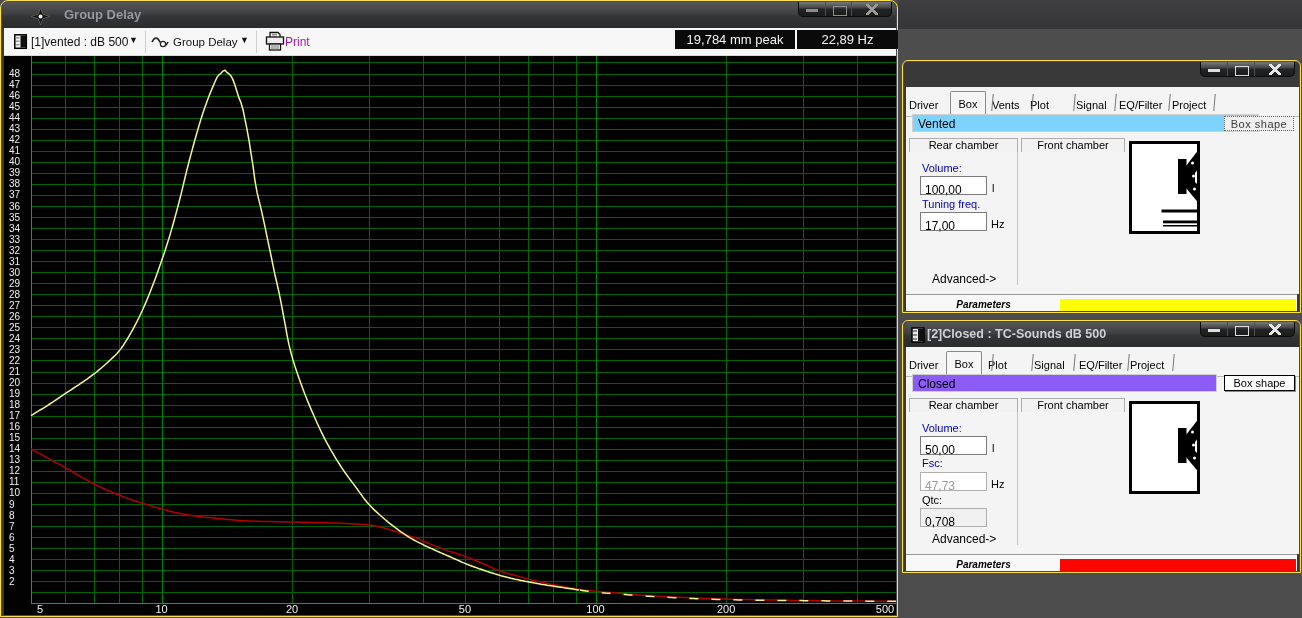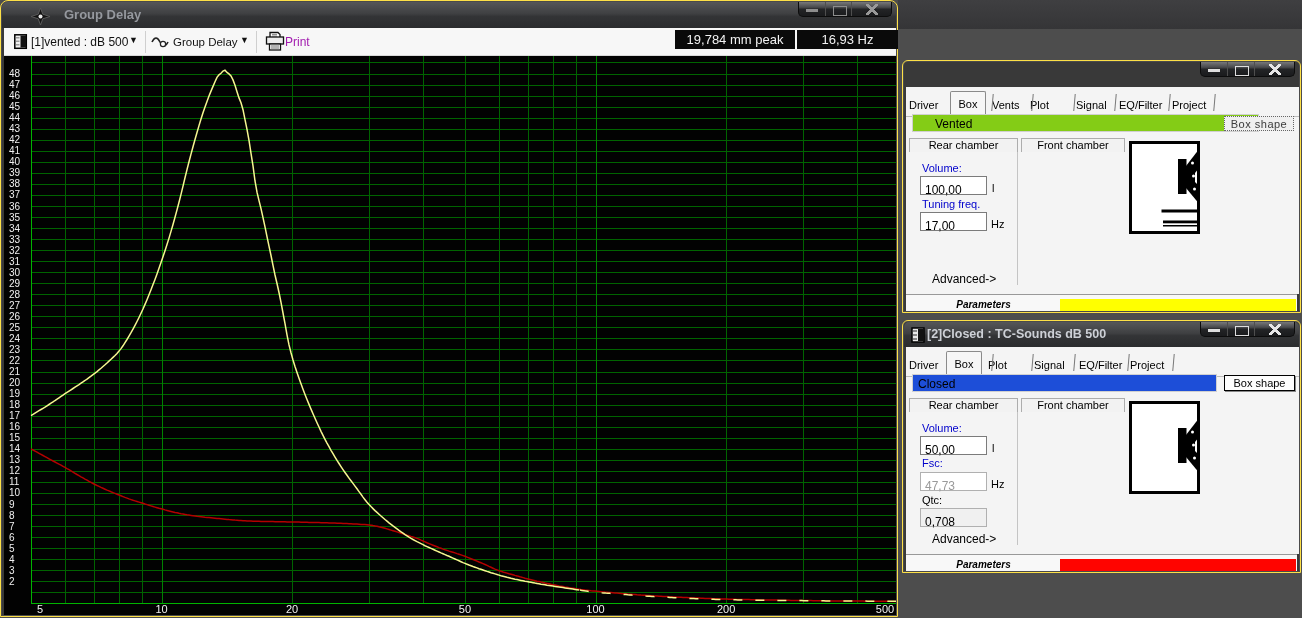--- a/index.html
+++ b/index.html
@@ -82,21 +82,21 @@
      <path d="M5 6 V1.5 H13 L15 3.5 V6" fill="#fff" stroke="#111" stroke-width="1.3"></path>
      <path d="M7 3.5 h5 M7 5 h5" stroke="#777" stroke-width="0.8"></path>
      <rect x="1.5" y="6" width="17" height="7" fill="#eee" stroke="#111" stroke-width="1.3"></rect>
      <rect x="4.5" y="13" width="11" height="6" fill="#fff" stroke="#111" stroke-width="1.3"></rect>
      <path d="M6 15 h8 M6 17 h8" stroke="#555" stroke-width="0.9"></path>
    </svg>
    <span class="abs" style="left:281px;top:7px;font-size:12px;color:#a21caf">Print</span>
    <div class="abs" style="left:671px;top:2px;width:120px;height:19px;background:#0a0a0a;color:#f2f2f2;
         font-size:13px;text-align:center;padding-top:2px">19,784 mm peak</div>
    <div class="abs" style="left:793px;top:2px;width:101px;height:19px;background:#0a0a0a;color:#f2f2f2;
-        font-size:13px;text-align:center;padding-top:2px">16,93 Hz</div>
+        font-size:13px;text-align:center;padding-top:2px">22,89 Hz</div>
  </div>
  <svg width="892" height="559" style="position:absolute;left:3px;top:55px">
 <rect x="0" y="0" width="892" height="559" fill="#020202"></rect>
 <path d="M27.0,536.5 H894.0 M27.0,525.5 H894.0 M27.0,514.5 H894.0 M27.0,503.5 H894.0 M27.0,492.5 H894.0 M27.0,481.5 H894.0 M27.0,470.5 H894.0 M27.0,459.5 H894.0 M27.0,448.5 H894.0 M27.0,437.5 H894.0 M27.0,426.5 H894.0 M27.0,415.5 H894.0 M27.0,404.5 H894.0 M27.0,393.5 H894.0 M27.0,382.5 H894.0 M27.0,371.5 H894.0 M27.0,360.5 H894.0 M27.0,349.5 H894.0 M27.0,338.5 H894.0 M27.0,327.5 H894.0 M27.0,316.5 H894.0 M27.0,304.5 H894.0 M27.0,293.5 H894.0 M27.0,282.5 H894.0 M27.0,271.5 H894.0 M27.0,260.5 H894.0 M27.0,249.5 H894.0 M27.0,238.5 H894.0 M27.0,227.5 H894.0 M27.0,216.5 H894.0 M27.0,205.5 H894.0 M27.0,194.5 H894.0 M27.0,183.5 H894.0 M27.0,172.5 H894.0 M27.0,161.5 H894.0 M27.0,150.5 H894.0 M27.0,139.5 H894.0 M27.0,128.5 H894.0 M27.0,117.5 H894.0 M27.0,106.5 H894.0 M27.0,95.5 H894.0 M27.0,84.5 H894.0 M27.0,73.5 H894.0 M27.0,62.5 H894.0 M27.0,51.5 H894.0 M27.0,40.5 H894.0 M27.0,29.5 H894.0 M27.0,18.5 H894.0 M27.0,6.5 H894.0 M61.5,0 V547.3 M90.5,0 V547.3 M115.5,0 V547.3 M138.5,0 V547.3 M288.5,0 V547.3 M365.5,0 V547.3 M419.5,0 V547.3 M461.5,0 V547.3 M495.5,0 V547.3 M524.5,0 V547.3 M549.5,0 V547.3 M572.5,0 V547.3 M722.5,0 V547.3 M799.5,0 V547.3 M853.5,0 V547.3" stroke="#006400" stroke-width="1" fill="none" shape-rendering="crispEdges"></path>
 <path d="M158.5,0 V547.3 M592.5,0 V547.3" stroke="#008200" stroke-width="1" fill="none" shape-rendering="crispEdges"></path>
 <path d="M27.5,0 V547.5 M894.5,0 V547.5 M27.5,547.5 H894.5" stroke="#00b400" stroke-width="1" fill="none" shape-rendering="crispEdges"></path>
 <g fill="#f0f0f0" font-family="Liberation Sans, sans-serif" font-size="10px">
         <text x="5" y="528.7">2</text>
         <text x="5" y="517.7">3</text>
         <text x="5" y="506.7">4</text>
@@ -176,21 +176,21 @@
         <div class="tab" style="left:213px;width:47px">EQ/Filter</div>
         <div class="tab" style="left:266px;width:43px">Project</div>
         <div class="tsep" style="left:86px"></div>
         <div class="tsep" style="left:126px"></div>
         <div class="tsep" style="left:168px"></div>
         <div class="tsep" style="left:209px"></div>
         <div class="tsep" style="left:263px"></div>
         <div class="tsep" style="left:308px"></div>
         <div class="tabline"></div>
       </div>
-  <div class="abs" style="left:6px;top:27px;width:347px;height:18px;background:#84cc16;border:1px solid #d0d0d0;font-size:12px;color:#000;padding:2px 0 0 22px">Vented</div>
+  <div class="abs" style="left:6px;top:27px;width:347px;height:18px;background:#7dd3fc;border:1px solid #d0d0d0;font-size:12px;color:#000;padding:2px 0 0 5px">Vented</div>
   <div class="abs" style="left:318px;top:29px;width:70px;height:15px;background:#f0f0f0;border:1px dotted #666;font-size:11px;color:#555;text-align:center;padding-top:1px;letter-spacing:0.5px;color:#3c3c3c;text-shadow:1px 0 #e8e8e8">Box shape</div>
   <div class="chbtn" style="left:3px;top:51px;width:109px">Rear chamber</div>
   <div class="chbtn" style="left:115px;top:51px;width:104px">Front chamber</div>
   <div class="abs" style="left:3px;top:65px;width:109px;height:133px;border-right:1px solid #c4c4c4;background:#f4f4f4"></div>
 
   <div class="lbl" style="left:16px;top:75px">Volume:</div>
   <div class="inp" style="left:14px;top:89px">100,00</div>
   <div class="lblk" style="left:86px;top:95px">l</div>
   <div class="lbl" style="left:16px;top:111px">Tuning freq.</div>
   <div class="inp" style="left:14px;top:125px">17,00</div>
@@ -243,21 +243,21 @@
         <div class="tab" style="left:128px;width:40px">Signal</div>
         <div class="tab" style="left:173px;width:47px">EQ/Filter</div>
         <div class="tab" style="left:224px;width:43px">Project</div>
         <div class="tsep" style="left:86px"></div>
         <div class="tsep" style="left:126px"></div>
         <div class="tsep" style="left:168px"></div>
         <div class="tsep" style="left:222px"></div>
         <div class="tsep" style="left:267px"></div>
         <div class="tabline"></div>
       </div>
-  <div class="abs" style="left:6px;top:27px;width:305px;height:18px;background:#1d4ed8;border:1px solid #d0d0d0;font-size:12px;color:#000;padding:2px 0 0 5px">Closed</div>
+  <div class="abs" style="left:6px;top:27px;width:305px;height:18px;background:#8b5cf6;border:1px solid #d0d0d0;font-size:12px;color:#000;padding:2px 0 0 5px">Closed</div>
   <div class="abs" style="left:318px;top:28px;width:71px;height:16px;background:#fdfdfd;border:1px solid #000;box-shadow:1px 1px 0 #888;font-size:11px;text-align:center;padding-top:1px">Box shape</div>
   <div class="chbtn" style="left:3px;top:51px;width:109px">Rear chamber</div>
   <div class="chbtn" style="left:115px;top:51px;width:104px">Front chamber</div>
   <div class="abs" style="left:3px;top:65px;width:109px;height:133px;border-right:1px solid #c4c4c4;background:#f4f4f4"></div>
 
   <div class="lbl" style="left:16px;top:75px">Volume:</div>
   <div class="inp" style="left:14px;top:89px">50,00</div>
   <div class="lblk" style="left:86px;top:95px">l</div>
   <div class="lbl" style="left:16px;top:110px">Fsc:</div>
   <div class="inp" style="left:14px;top:125px;color:#9a9a9a;border-color:#b0b0b0">47,73</div>

